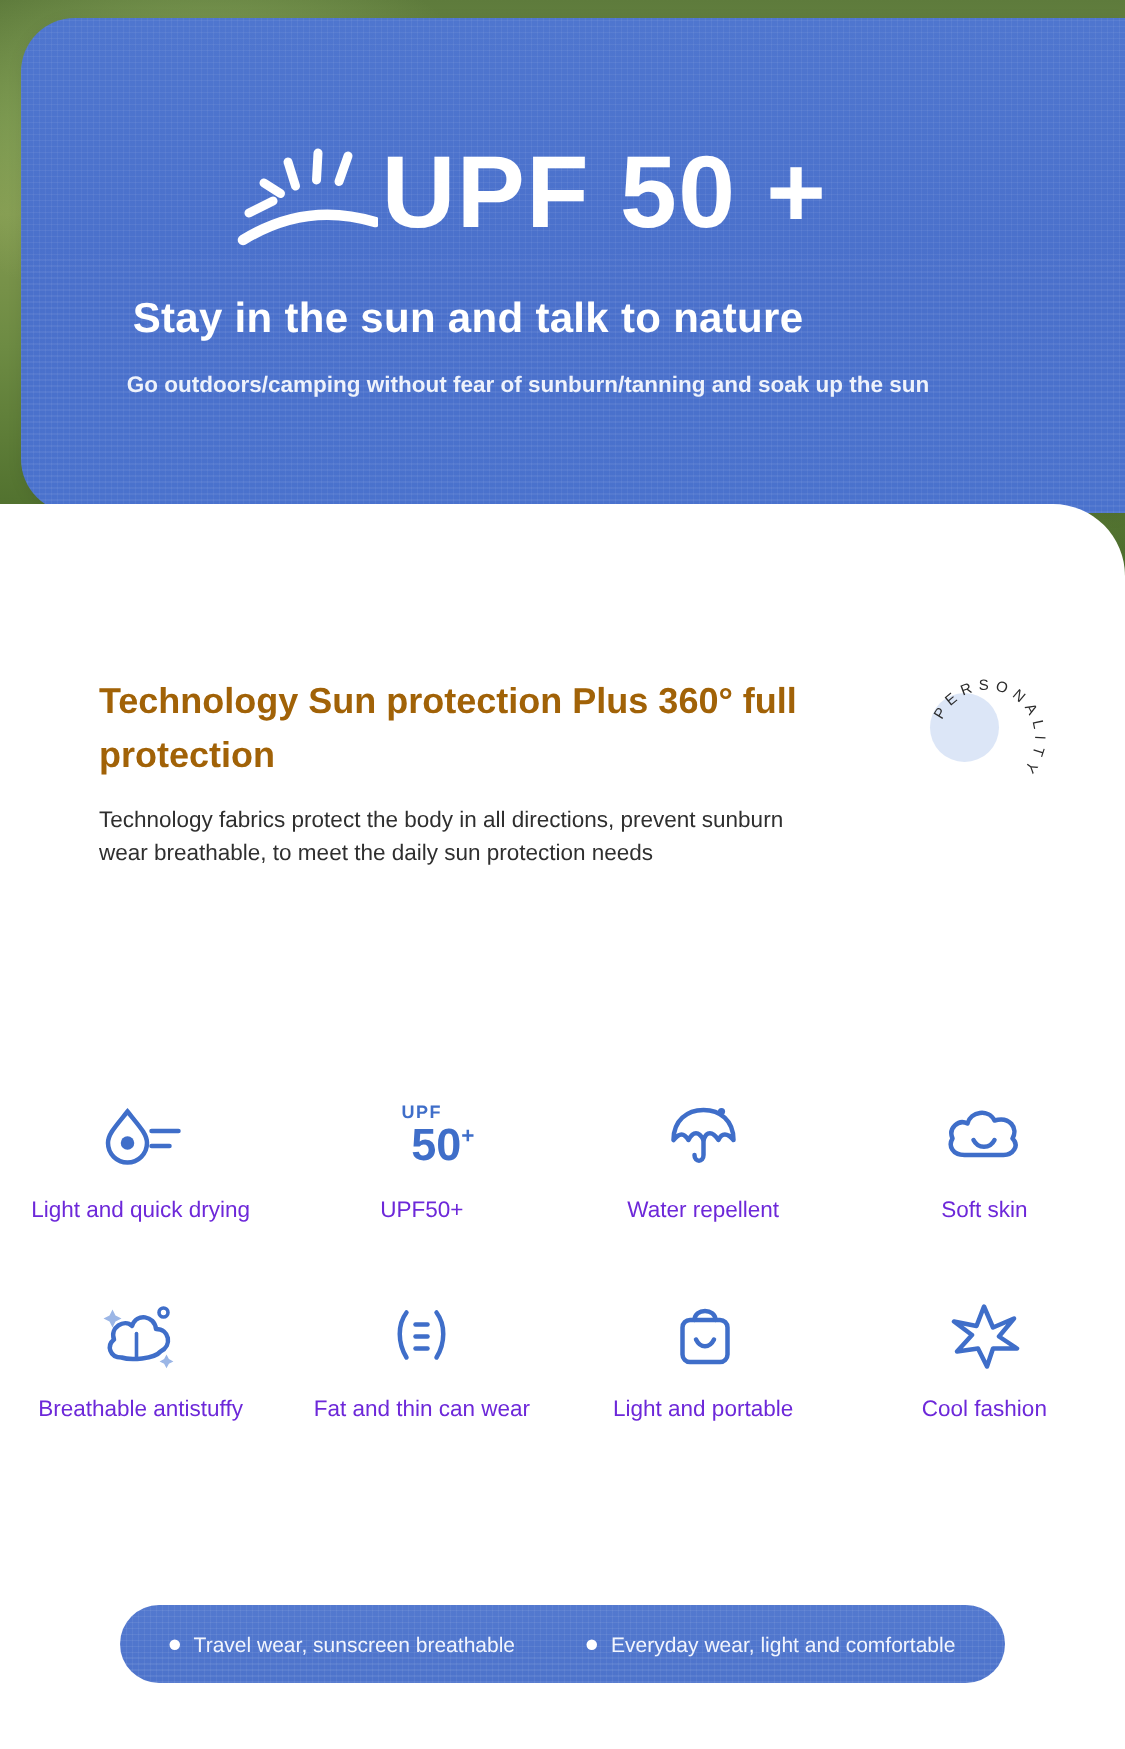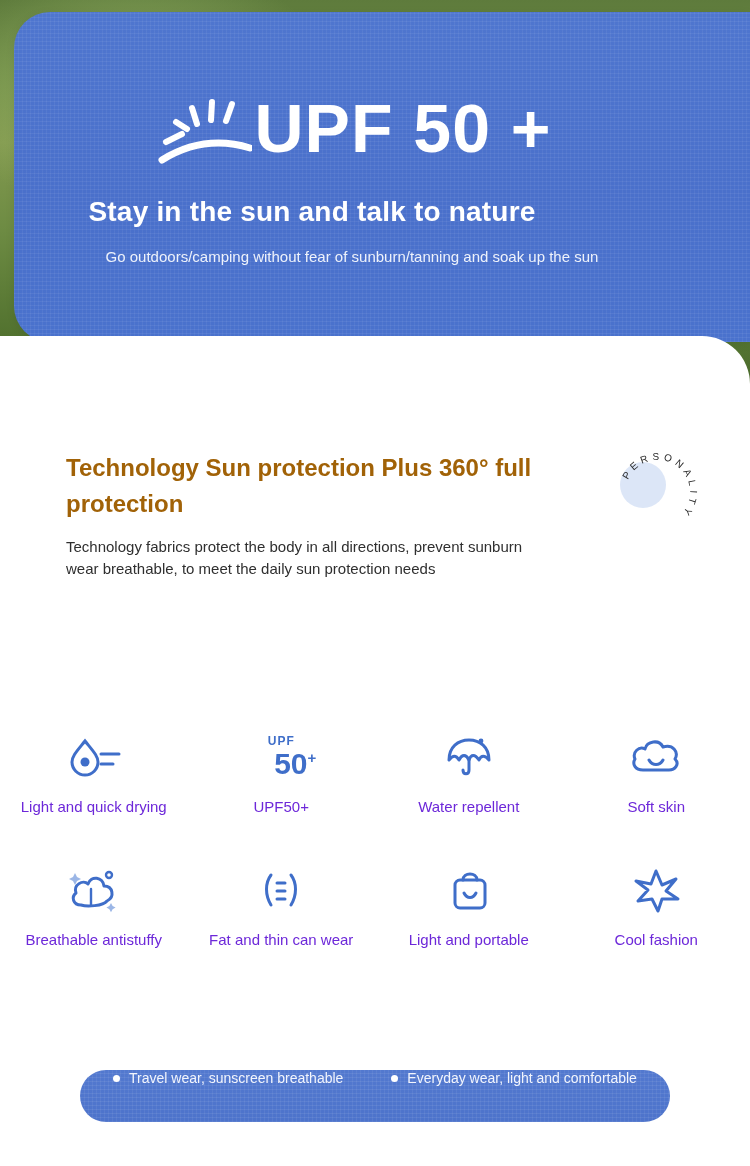--- a/index.html
+++ b/index.html
@@ -102,21 +102,21 @@
     letter-spacing: 0.2px;
   }
   .hero-desc {
     position: absolute;
     top: 236px;
     left: 0;
     width: 676px;
     text-align: center;
     color: #eef2fb;
     font-size: 15px;
-    font-weight: normal;
+    font-weight: bold;
   }
 
   
   .white-sheet {
     position: absolute;
     top: 336px;
     left: 0;
     width: 750px;
     height: 830px;
     background: #ffffff;
@@ -225,21 +225,21 @@
     left: 80px;
     top: 1070px;
     width: 590px;
     height: 52px;
     border-radius: 26px;
     background:
       repeating-linear-gradient(0deg, rgba(255,255,255,0.07) 0px, rgba(255,255,255,0.07) 1px, rgba(0,0,0,0) 1px, rgba(0,0,0,0) 4px),
       repeating-linear-gradient(90deg, rgba(255,255,255,0.06) 0px, rgba(255,255,255,0.06) 1px, rgba(0,0,0,0) 1px, rgba(0,0,0,0) 4px),
       linear-gradient(180deg, #5379cf 0%, #4d73cb 100%);
     display: flex;
-    align-items: flex-start;
+    align-items: center;
     justify-content: center;
     gap: 48px;
   }
   .pill-item {
     display: flex;
     align-items: center;
     gap: 9px;
     color: #f2f5fd;
     font-size: 14px;
   }

